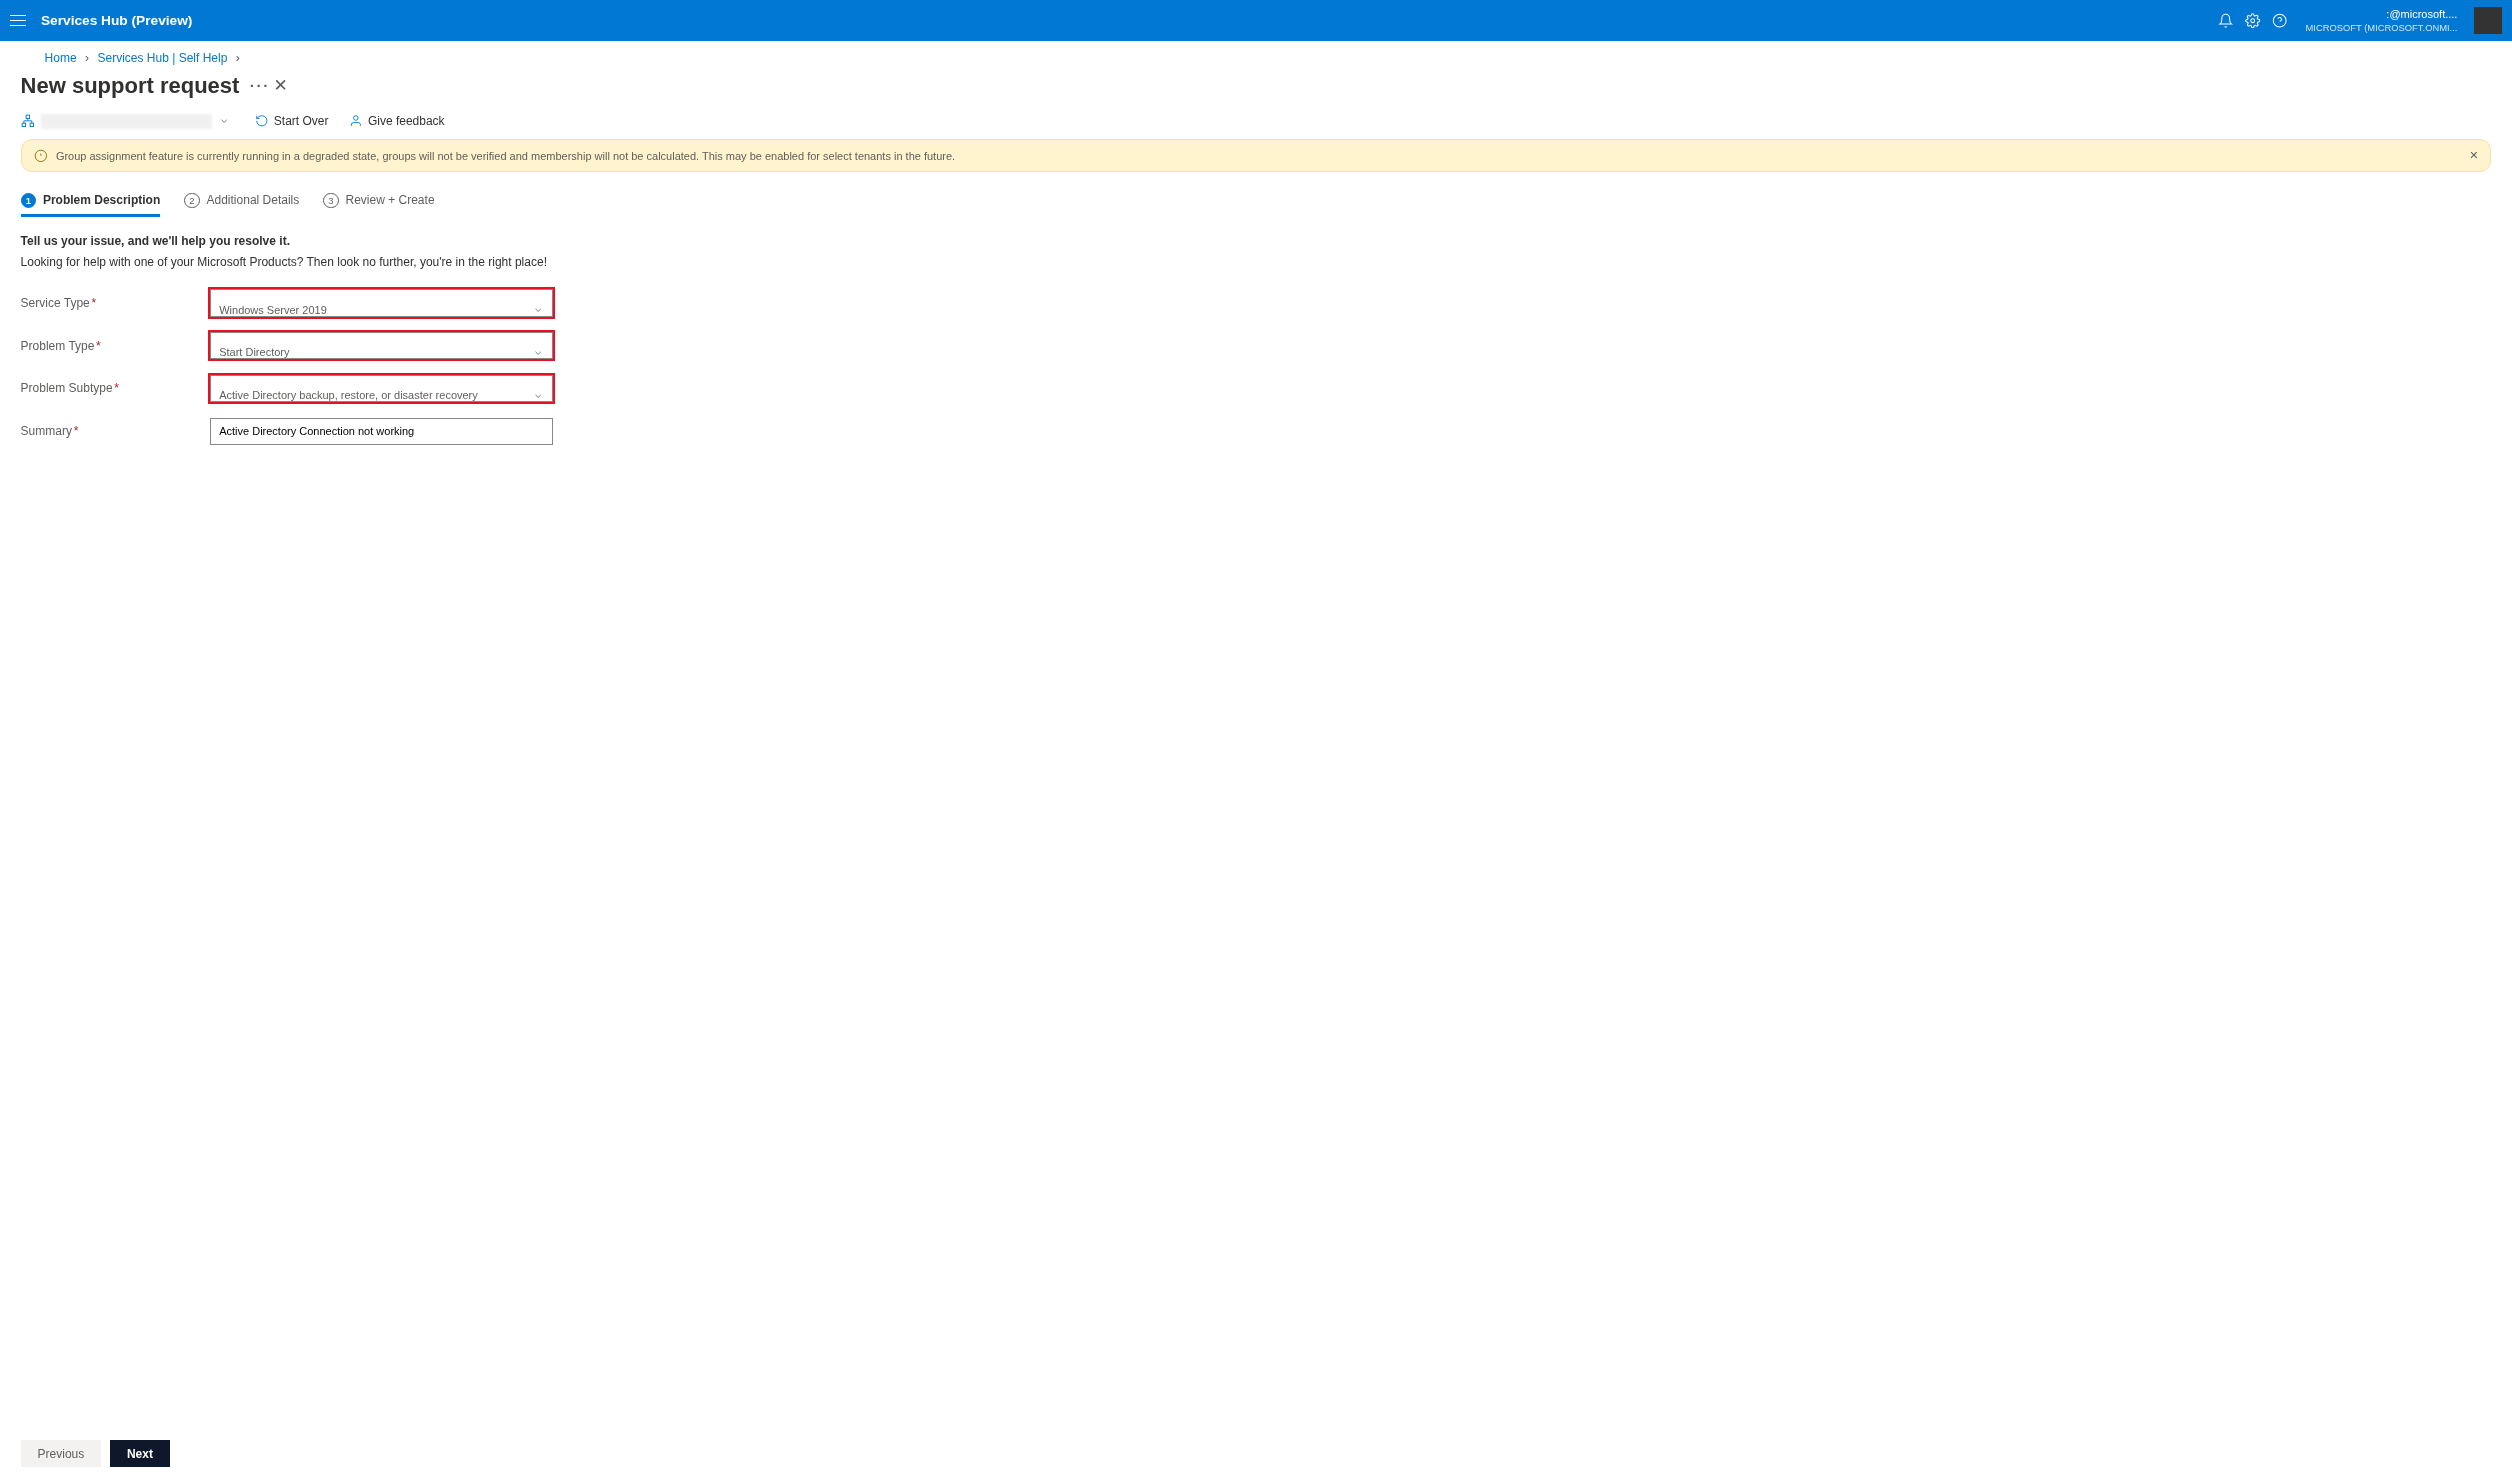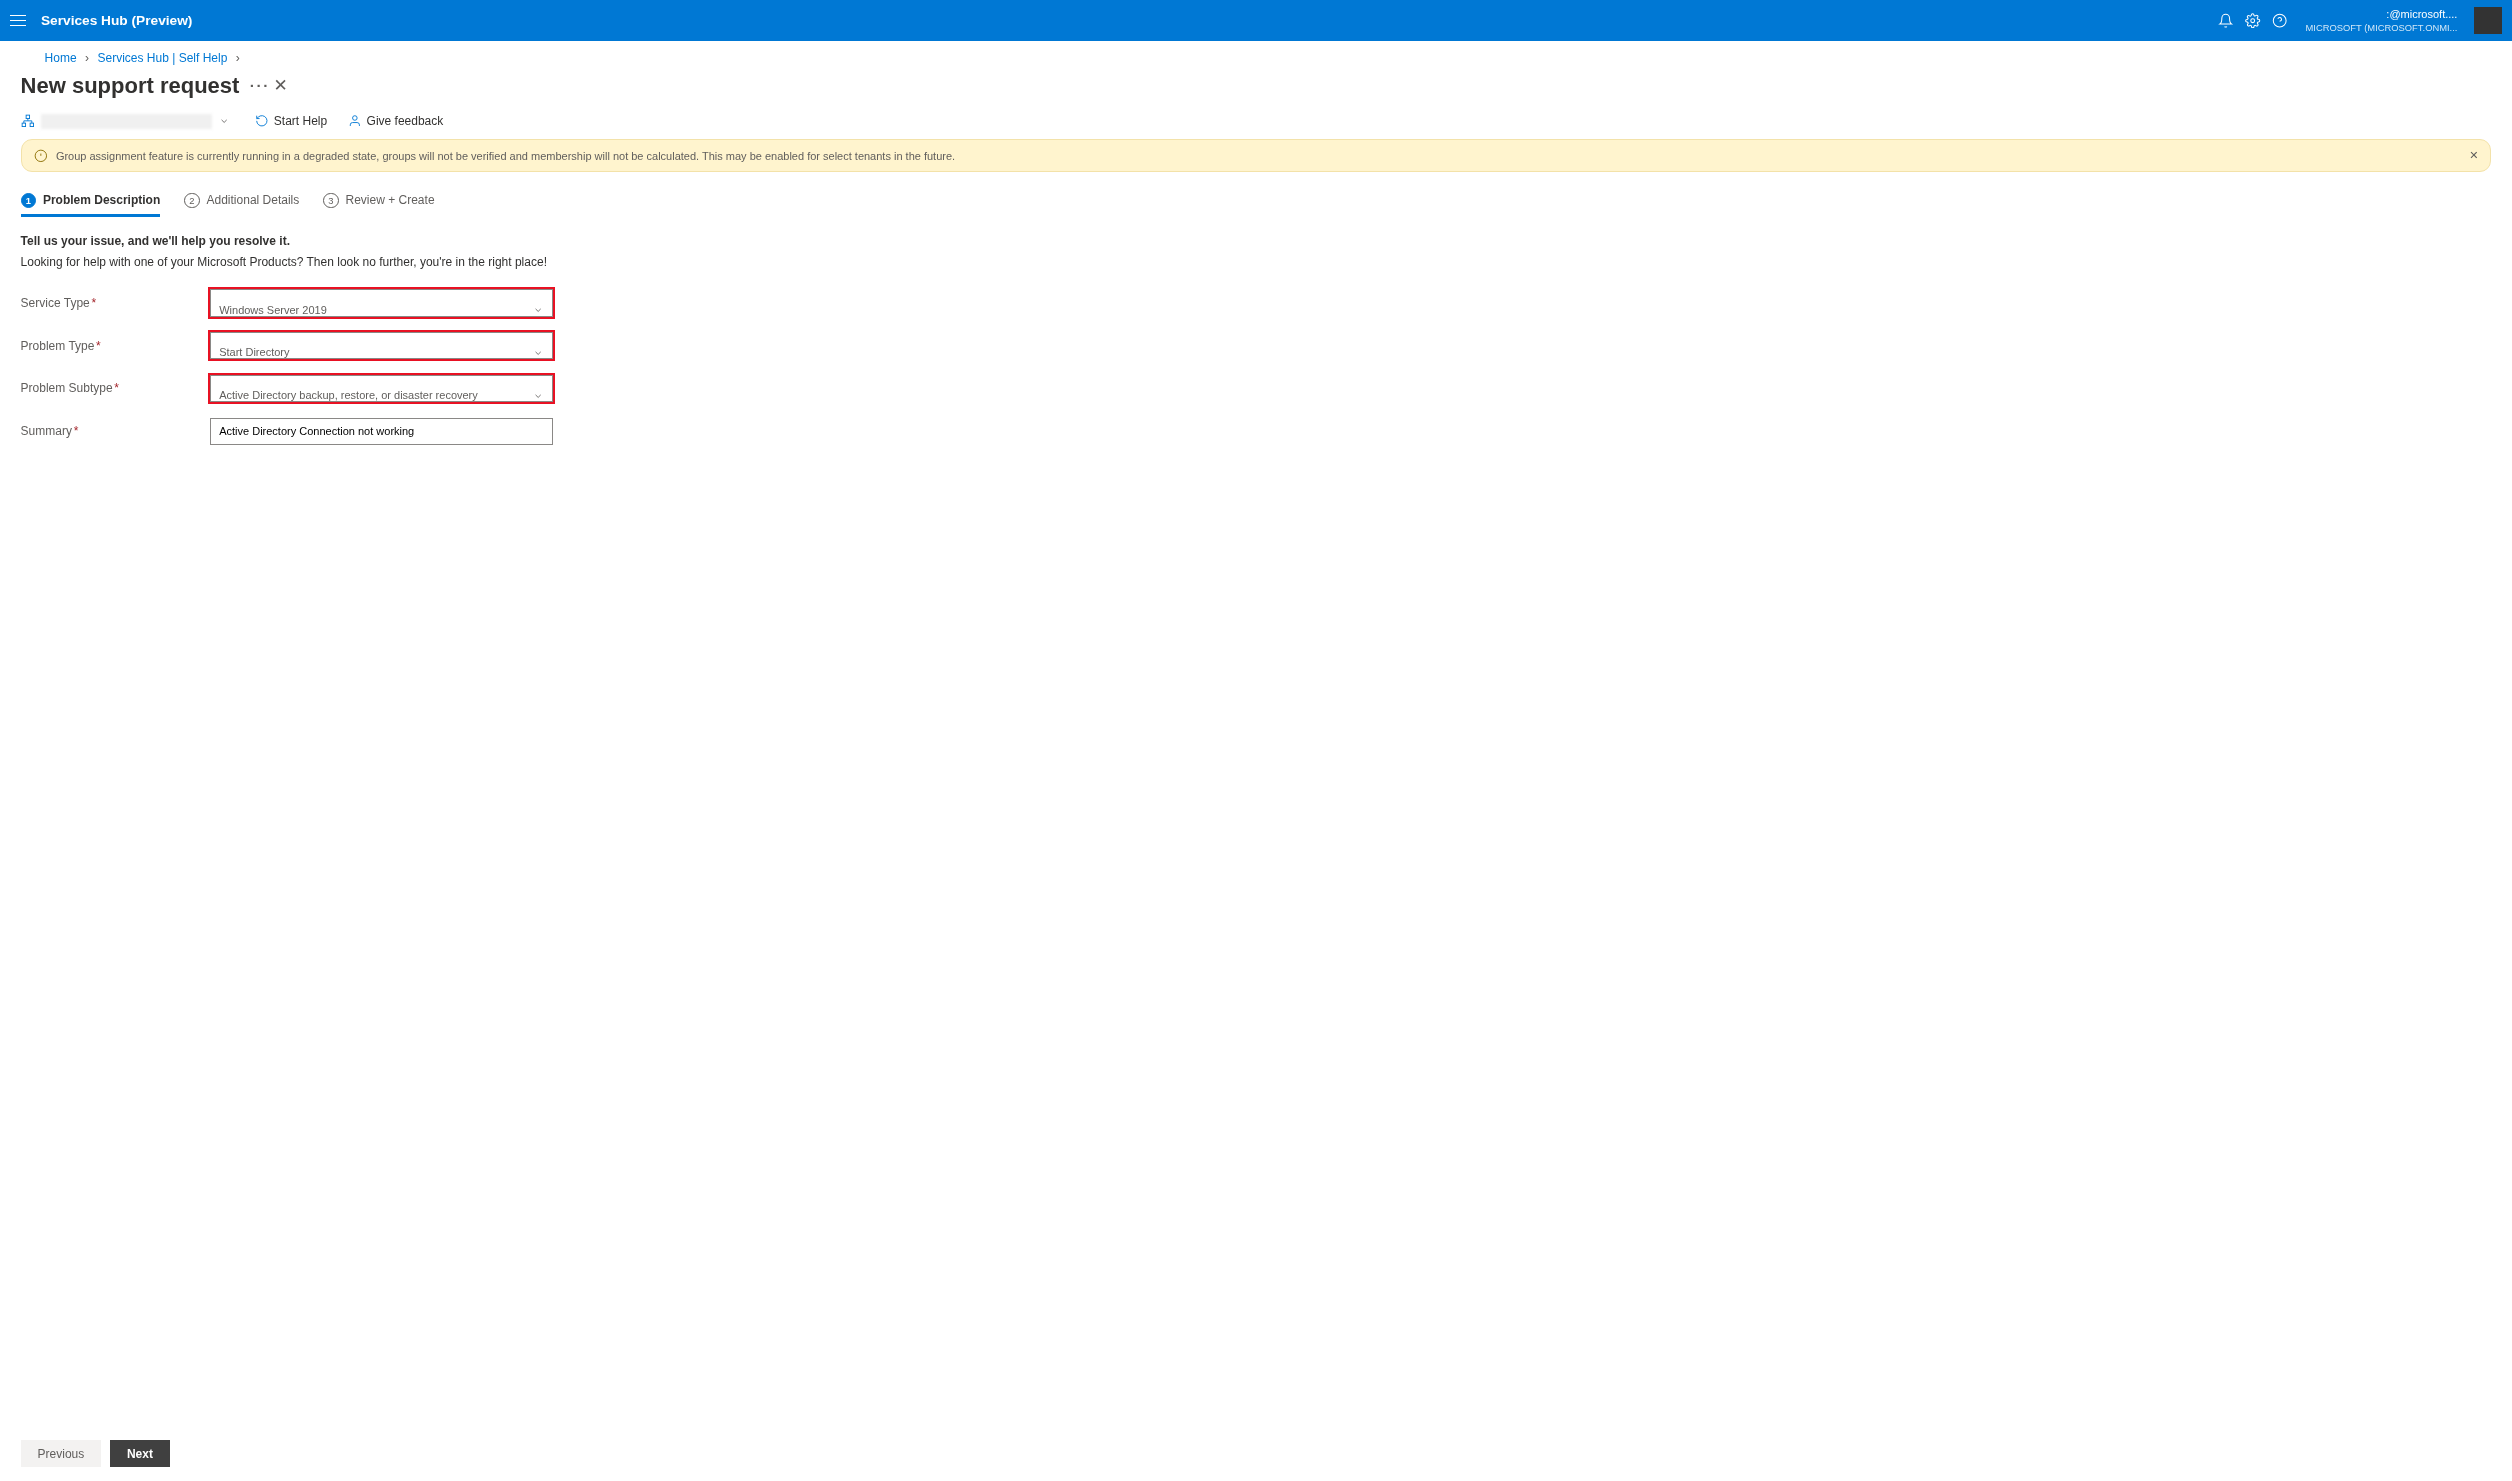--- a/index.html
+++ b/index.html
@@ -263,21 +263,21 @@
       padding: 0 17px;
       border: none;
       cursor: pointer;
       font-size: 12px;
     }
     .btn-secondary {
       background: #f3f2f1;
       color: #605e5c;
     }
     .btn-primary {
-      background: #404040;
+      background: #0f172a;
       color: #fff;
       font-weight: 600;
     }
     svg { display: block; }
   </style>
 </head>
 <body>
 
 <div class="top-bar">
   <div class="top-bar-left">
@@ -344,21 +344,21 @@
       <svg width="10.3" height="10.3" viewBox="0 0 24 24" fill="none" stroke="#605e5c" stroke-width="2">
           <polyline points="6 9 12 15 18 9"></polyline>
         </svg>
     </span>
   </div>
   <div class="toolbar-item">
     <svg width="13.7" height="13.7" viewBox="0 0 24 24" fill="none" stroke="#0078d4" stroke-width="1.6">
         <path d="M3 12a9 9 0 1 0 2.6-6.4L3 8"></path>
         <polyline points="3 3 3 8 8 8"></polyline>
       </svg>
-    <span>Start Help</span>
+    <span>Start Over</span>
   </div>
   <div class="toolbar-item">
     <svg width="13.7" height="13.7" viewBox="0 0 24 24" fill="none" stroke="#0078d4" stroke-width="1.6">
         <path d="M20 21v-2a4 4 0 0 0-4-4H8a4 4 0 0 0-4 4v2"></path>
         <circle cx="12" cy="7" r="4"></circle>
       </svg>
     <span>Give feedback</span>
   </div>
 </div>
 

